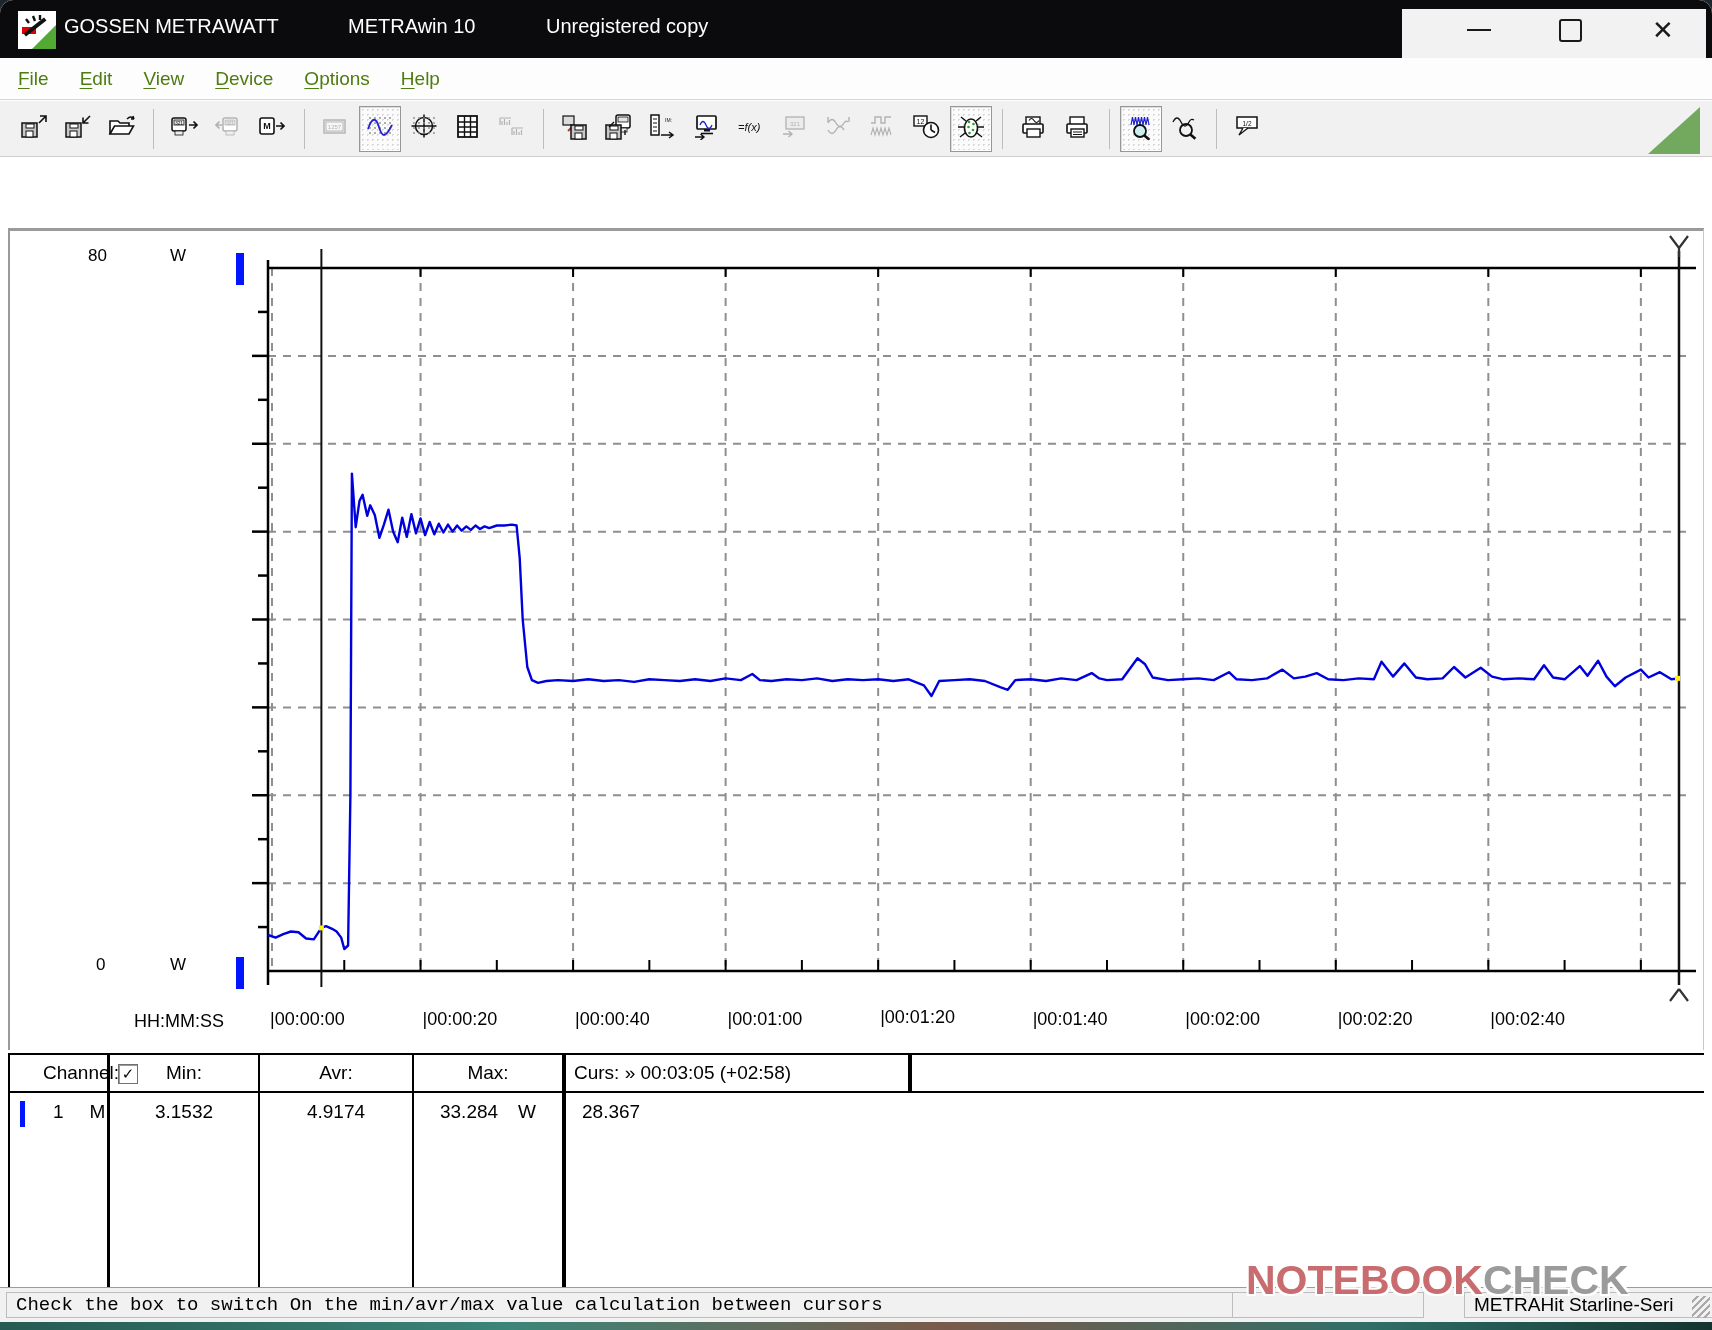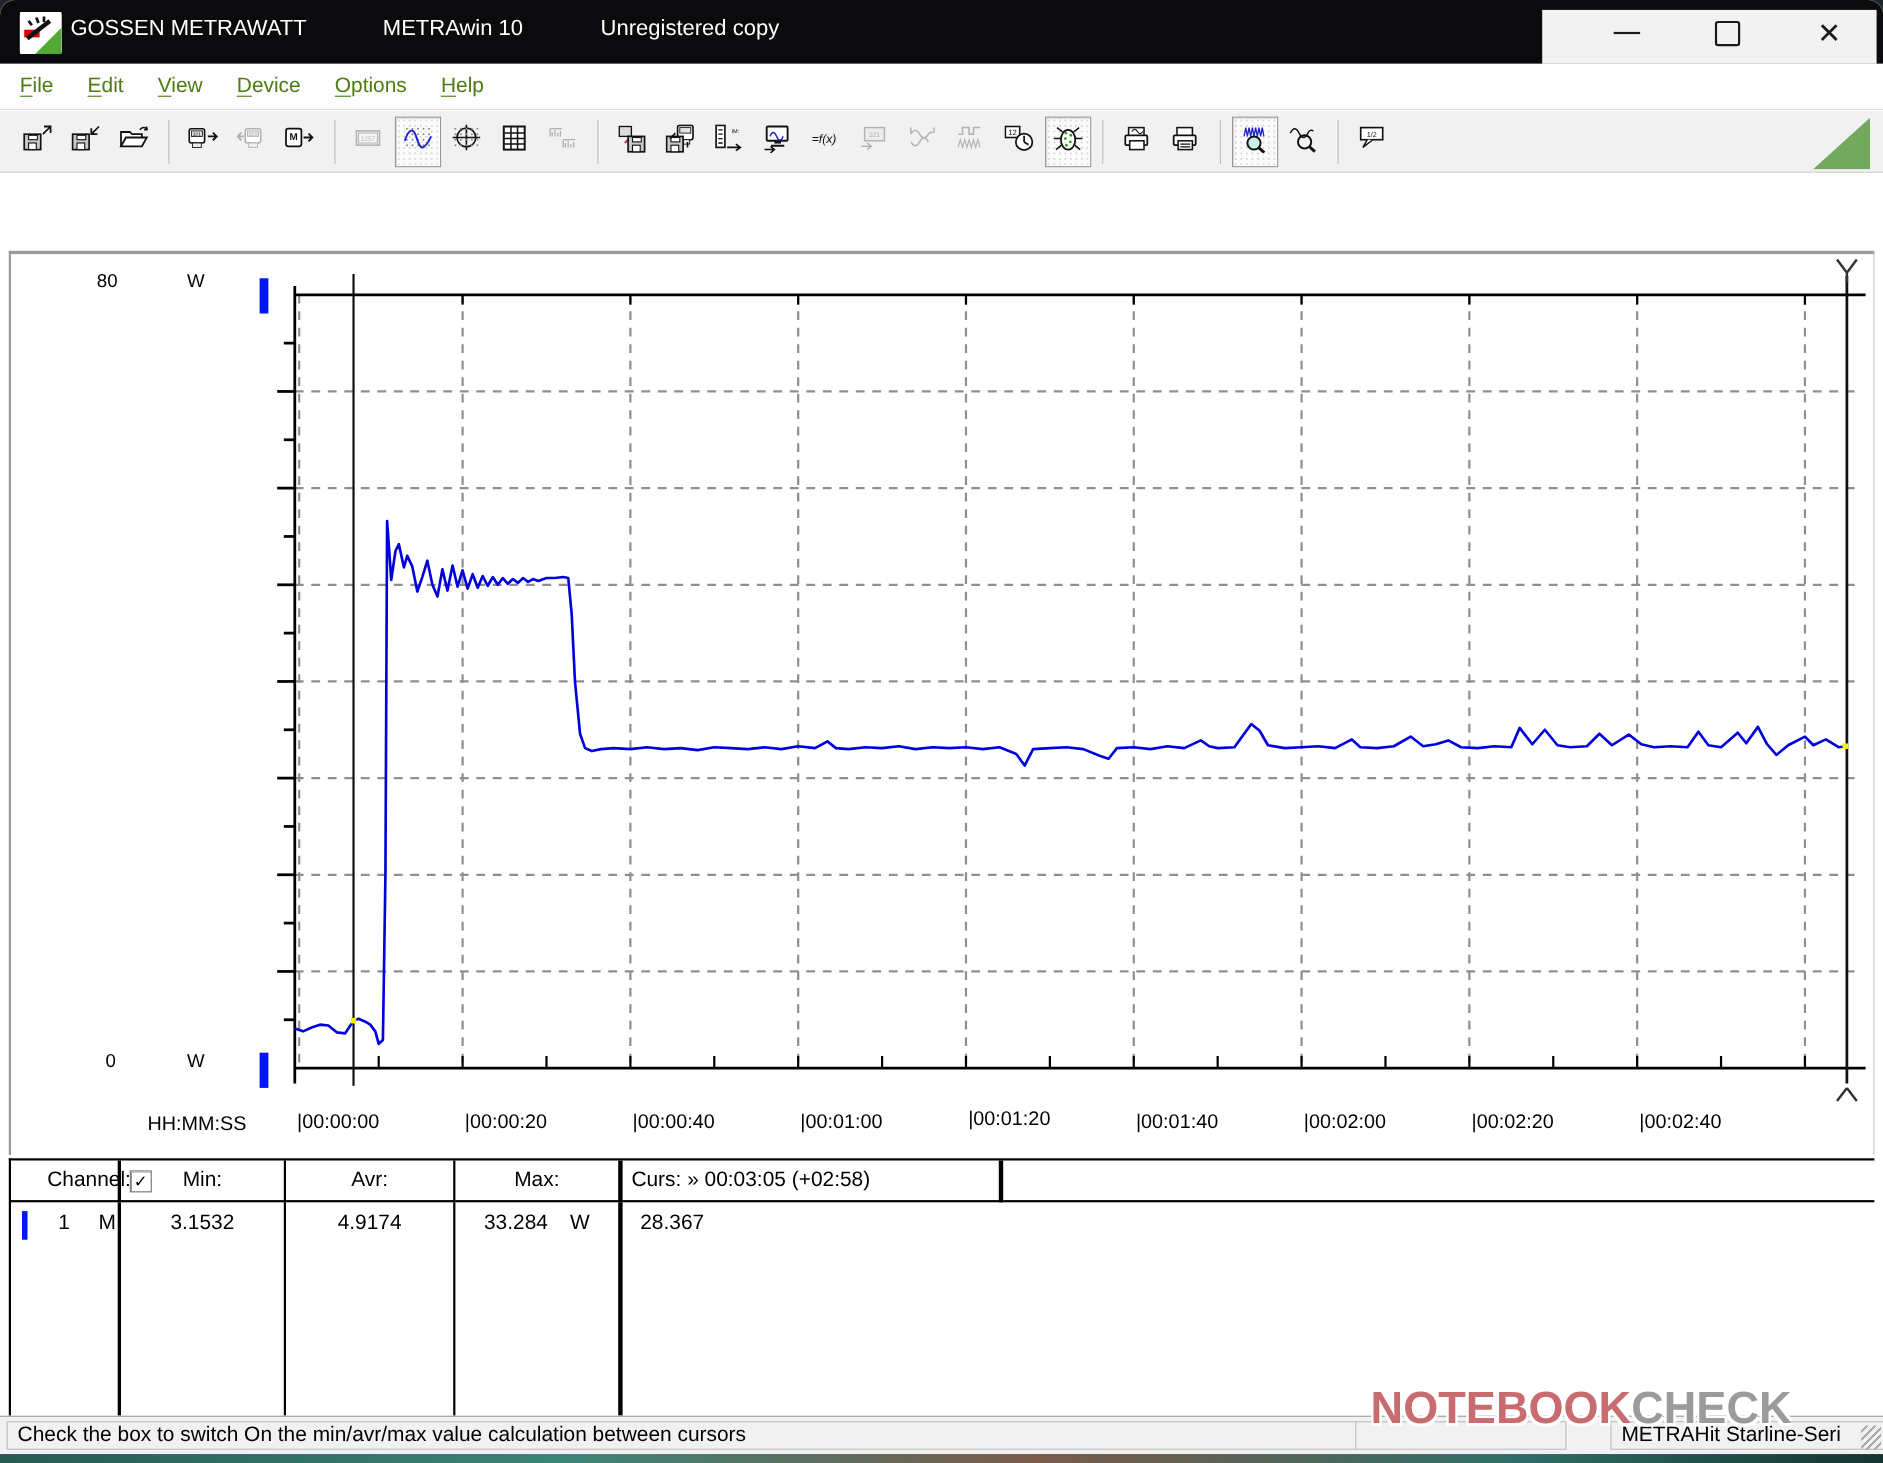--- a/index.html
+++ b/index.html
@@ -475,21 +475,21 @@
       <div class="bcell br4">
         <span class="val-unit">
             <span>33.284</span>
             <span>W</span>
           </span>
       </div>
       <div class="bcell delta-cell">28.367</div>
     </div>
 
     <div class="statusbar">
-      <div class="sb-sec" style="left:6px;width:1296px;">Check the box to switch On the min/avr/max value calculation between cursors</div>
+      <div class="sb-sec" style="left:6px;width:1296px;font-family:Liberation Mono, monospace;">Check the box to switch On the min/avr/max value calculation between cursors</div>
       <div class="sb-sec" style="left:1232px;width:192px;"></div>
       <div class="sb-sec" style="left:1464px;width:294px;">METRAHit Starline-Seri</div>
       <div class="grip"></div>
     </div>
   </div>
 
   <div class="desktop-strip"></div>
 
   <div class="watermark">
     <svg width="108" height="80" viewBox="0 0 108 80">

